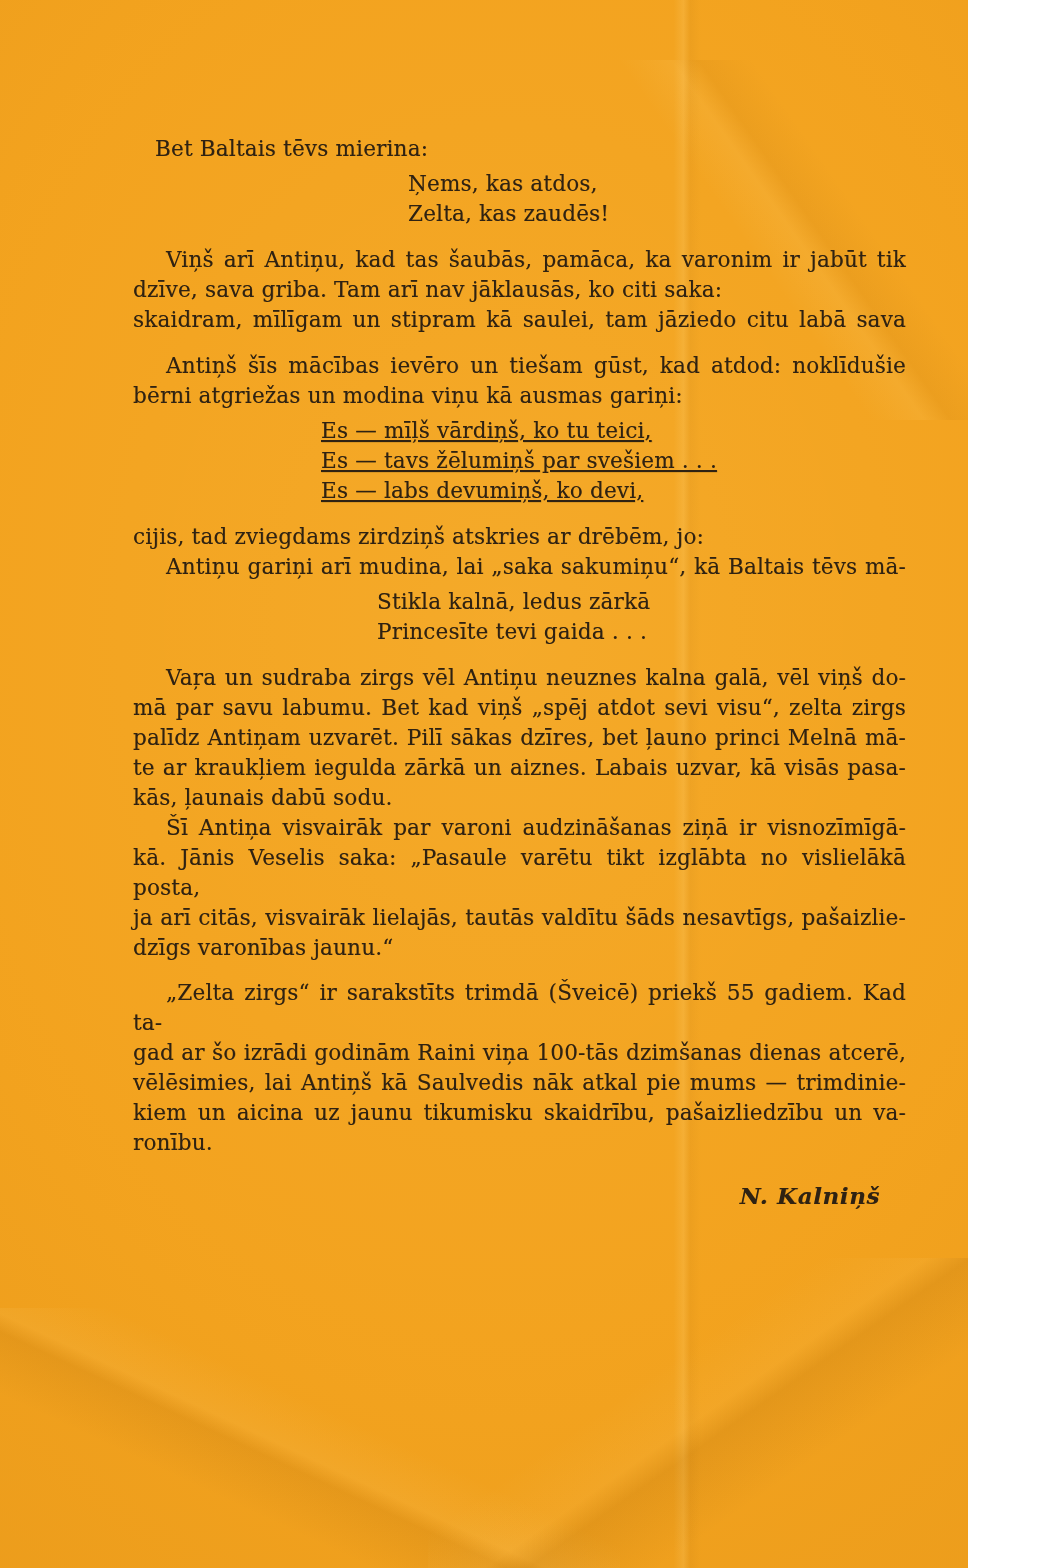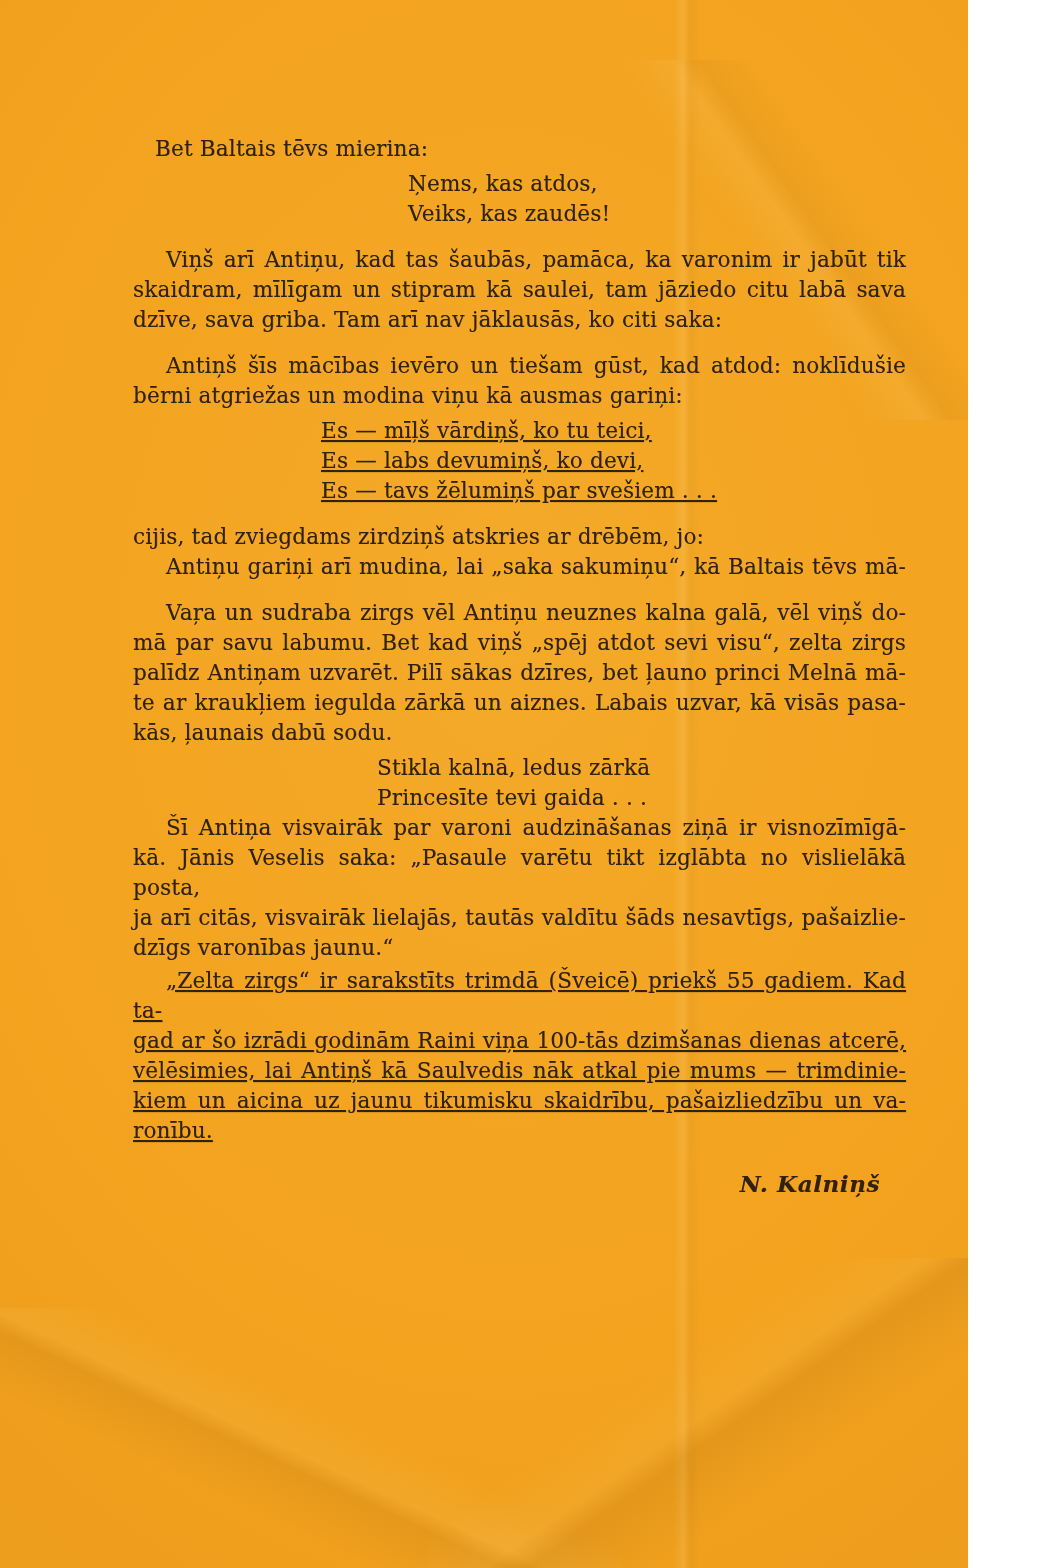--- a/index.html
+++ b/index.html
@@ -49,21 +49,21 @@
     font-size: 21.5px;
     line-height: 30px;
     letter-spacing: 0.2px;
     text-shadow: 0.35px 0.35px 0 rgba(47,34,18,0.38);
   }
   .block { margin: 0; }
   .block.prose { margin-top: 16px; }
   .block.verse { margin-top: 5px; }
   .block.first-block { margin-top: 0; }
   .block.tight0 { margin-top: 0; }
-  .block.tight3 { margin-top: 3px; text-decoration: underline; }
+  .block.tight3 { margin-top: 15px; }
   .prose .line.full { text-align: justify; text-align-last: justify; }
   .prose .line.first { text-indent: 33px; }
   .prose .line.first-sm { text-indent: 22px; }
   .v1 .line { margin-left: 275px; }
   .v2 .line { margin-left: 223px; }
   .v3 .line { margin-left: 188px; text-decoration: underline; }
   .v4 .line { margin-left: 244px; }
   .signature {
     margin-top: 24px;
     padding-right: 26px;
@@ -84,57 +84,57 @@
   <div class="crease c3"></div>
 
   <div class="text-col">
 
     <div class="block prose first-block">
       <div class="line first-sm">Bet Baltais tēvs mierina:</div>
     </div>
 
     <div class="block verse v1">
       <div class="line">Ņems, kas atdos,</div>
-      <div class="line">Veiks, kas zaudēs!</div>
+      <div class="line">Zelta, kas zaudēs!</div>
     </div>
 
     <div class="block prose">
       <div class="line full first">Viņš arī Antiņu, kad tas šaubās, pamāca, ka varonim ir jabūt tik</div>
+      <div class="line">dzīve, sava griba. Tam arī nav jāklausās, ko citi saka:</div>
       <div class="line full">skaidram, mīlīgam un stipram kā saulei, tam jāziedo citu labā sava</div>
-      <div class="line">dzīve, sava griba. Tam arī nav jāklausās, ko citi saka:</div>
     </div>
 
 
     <div class="block prose">
       <div class="line full first">Antiņš šīs mācības ievēro un tiešam gūst, kad atdod: noklīdušie</div>
       <div class="line">bērni atgriežas un modina viņu kā ausmas gariņi:</div>
     </div>
 
     <div class="block verse v3">
       <div class="line">Es — mīļš vārdiņš, ko tu teici,</div>
+      <div class="line">Es — tavs žēlumiņš par svešiem . . .</div>
       <div class="line">Es — labs devumiņš, ko devi,</div>
-      <div class="line">Es — tavs žēlumiņš par svešiem . . .</div>
     </div>
 
     <div class="block prose">
       <div class="line">cijis, tad zviegdams zirdziņš atskries ar drēbēm, jo:</div>
       <div class="line full first">Antiņu gariņi arī mudina, lai „saka sakumiņu“, kā Baltais tēvs mā-</div>
+    </div>
+
+    <div class="block verse v4">
+      <div class="line">Stikla kalnā, ledus zārkā</div>
+      <div class="line">Princesīte tevi gaida . . .</div>
     </div>
 
     <div class="block prose">
       <div class="line full first">Vaŗa un sudraba zirgs vēl Antiņu neuznes kalna galā, vēl viņš do-</div>
       <div class="line full">mā par savu labumu. Bet kad viņš „spēj atdot sevi visu“, zelta zirgs</div>
       <div class="line full">palīdz Antiņam uzvarēt. Pilī sākas dzīres, bet ļauno princi Melnā mā-</div>
       <div class="line full">te ar kraukļiem iegulda zārkā un aiznes. Labais uzvar, kā visās pasa-</div>
       <div class="line">kās, ļaunais dabū sodu.</div>
-    </div>
-
-    <div class="block verse v4">
-      <div class="line">Stikla kalnā, ledus zārkā</div>
-      <div class="line">Princesīte tevi gaida . . .</div>
     </div>
 
     <div class="block prose tight0">
       <div class="line full first">Šī Antiņa visvairāk par varoni audzināšanas ziņā ir visnozīmīgā-</div>
       <div class="line full">kā. Jānis Veselis saka: „Pasaule varētu tikt izglābta no vislielākā posta,</div>
       <div class="line full">ja arī citās, visvairāk lielajās, tautās valdītu šāds nesavtīgs, pašaizlie-</div>
       <div class="line">dzīgs varonības jaunu.“</div>
     </div>
 
     <div class="block prose tight3">

